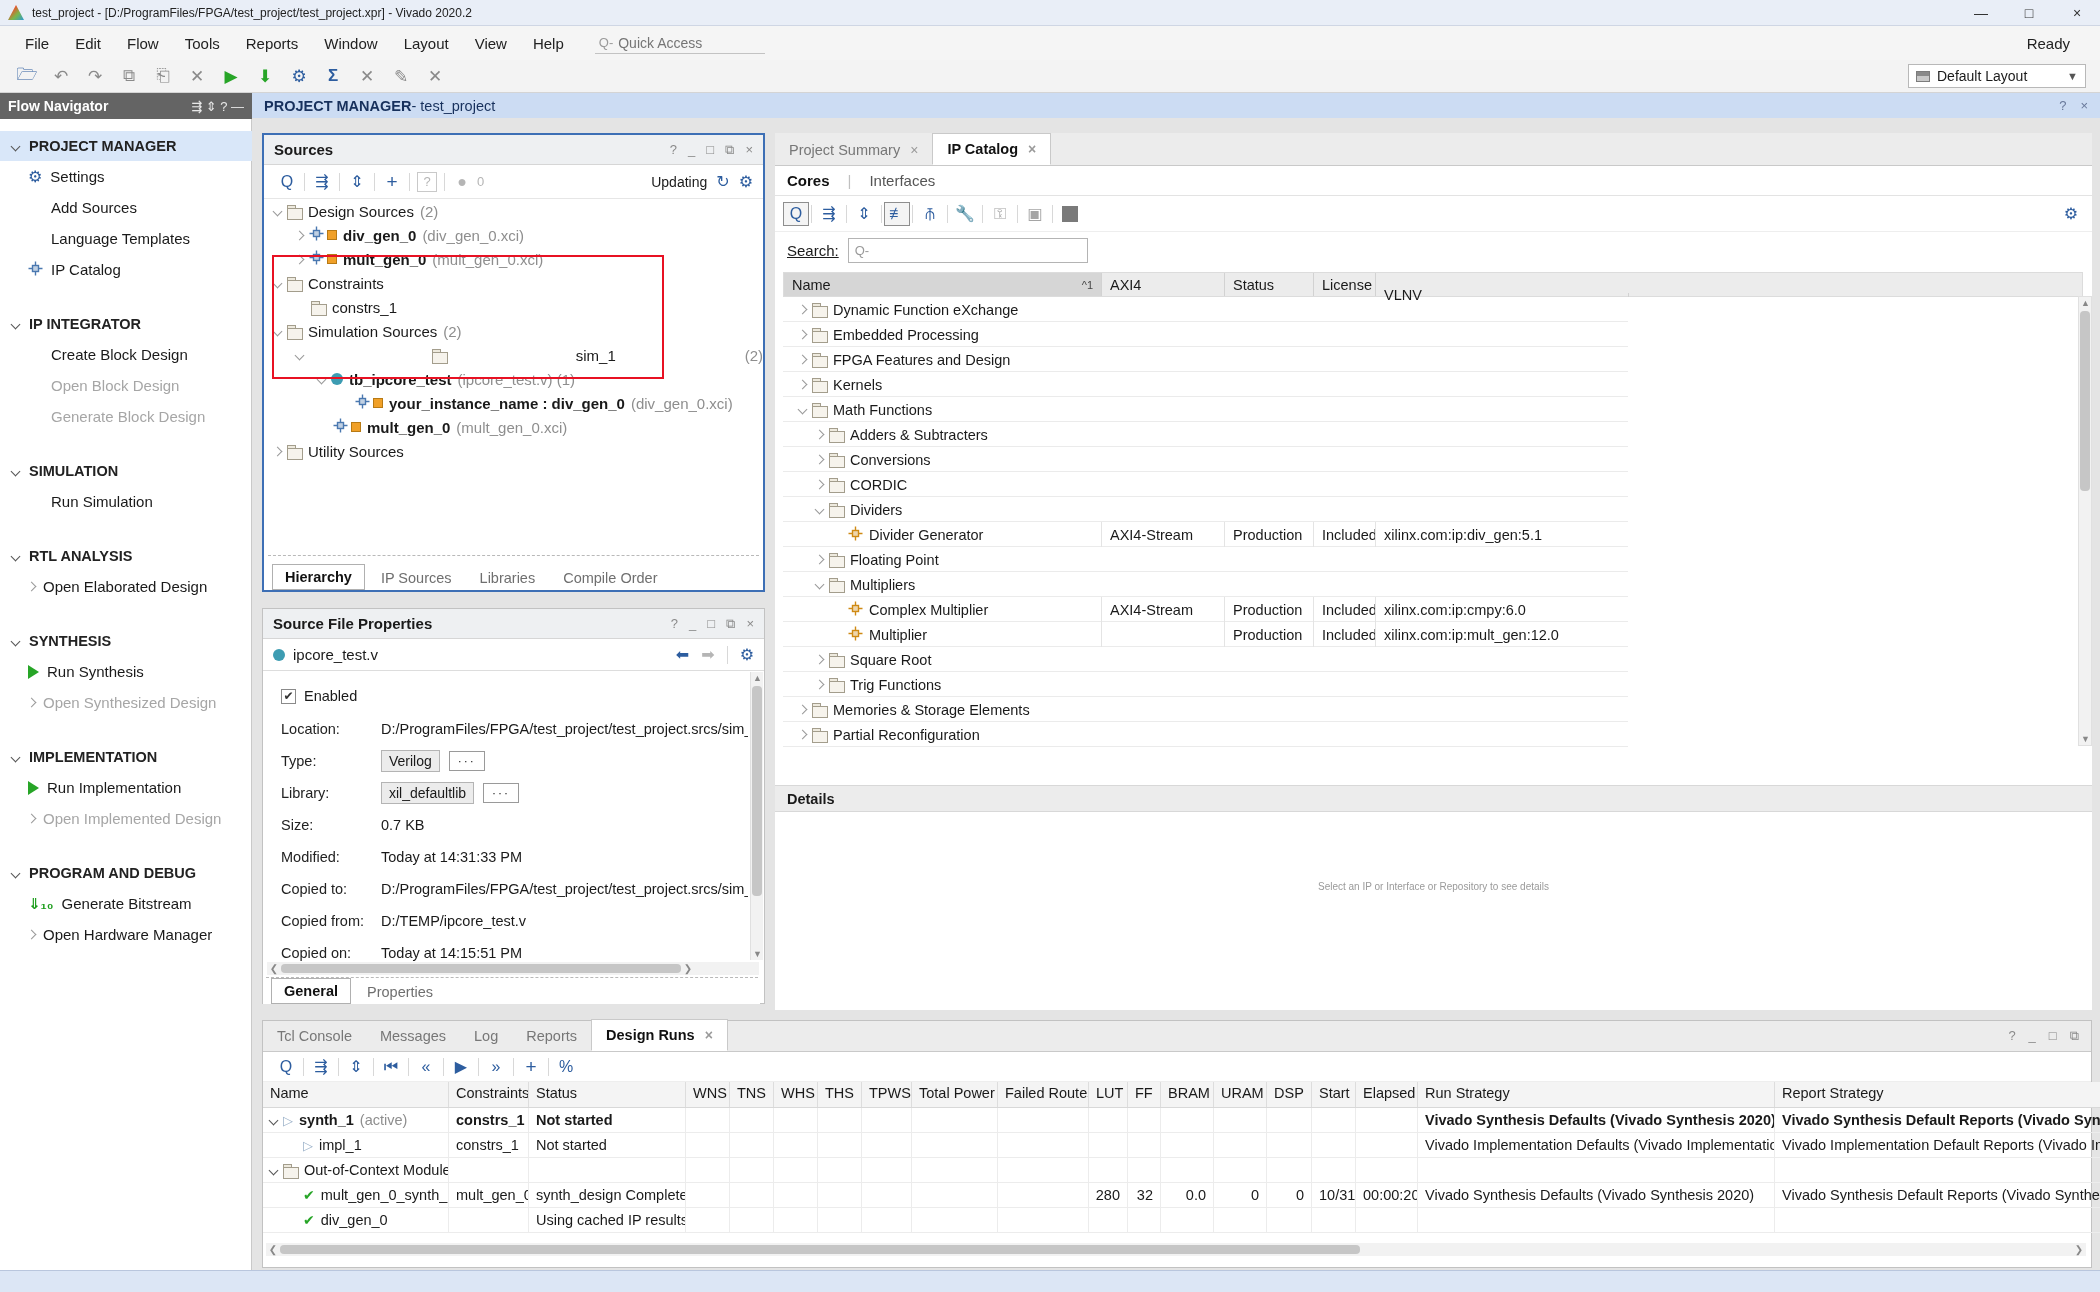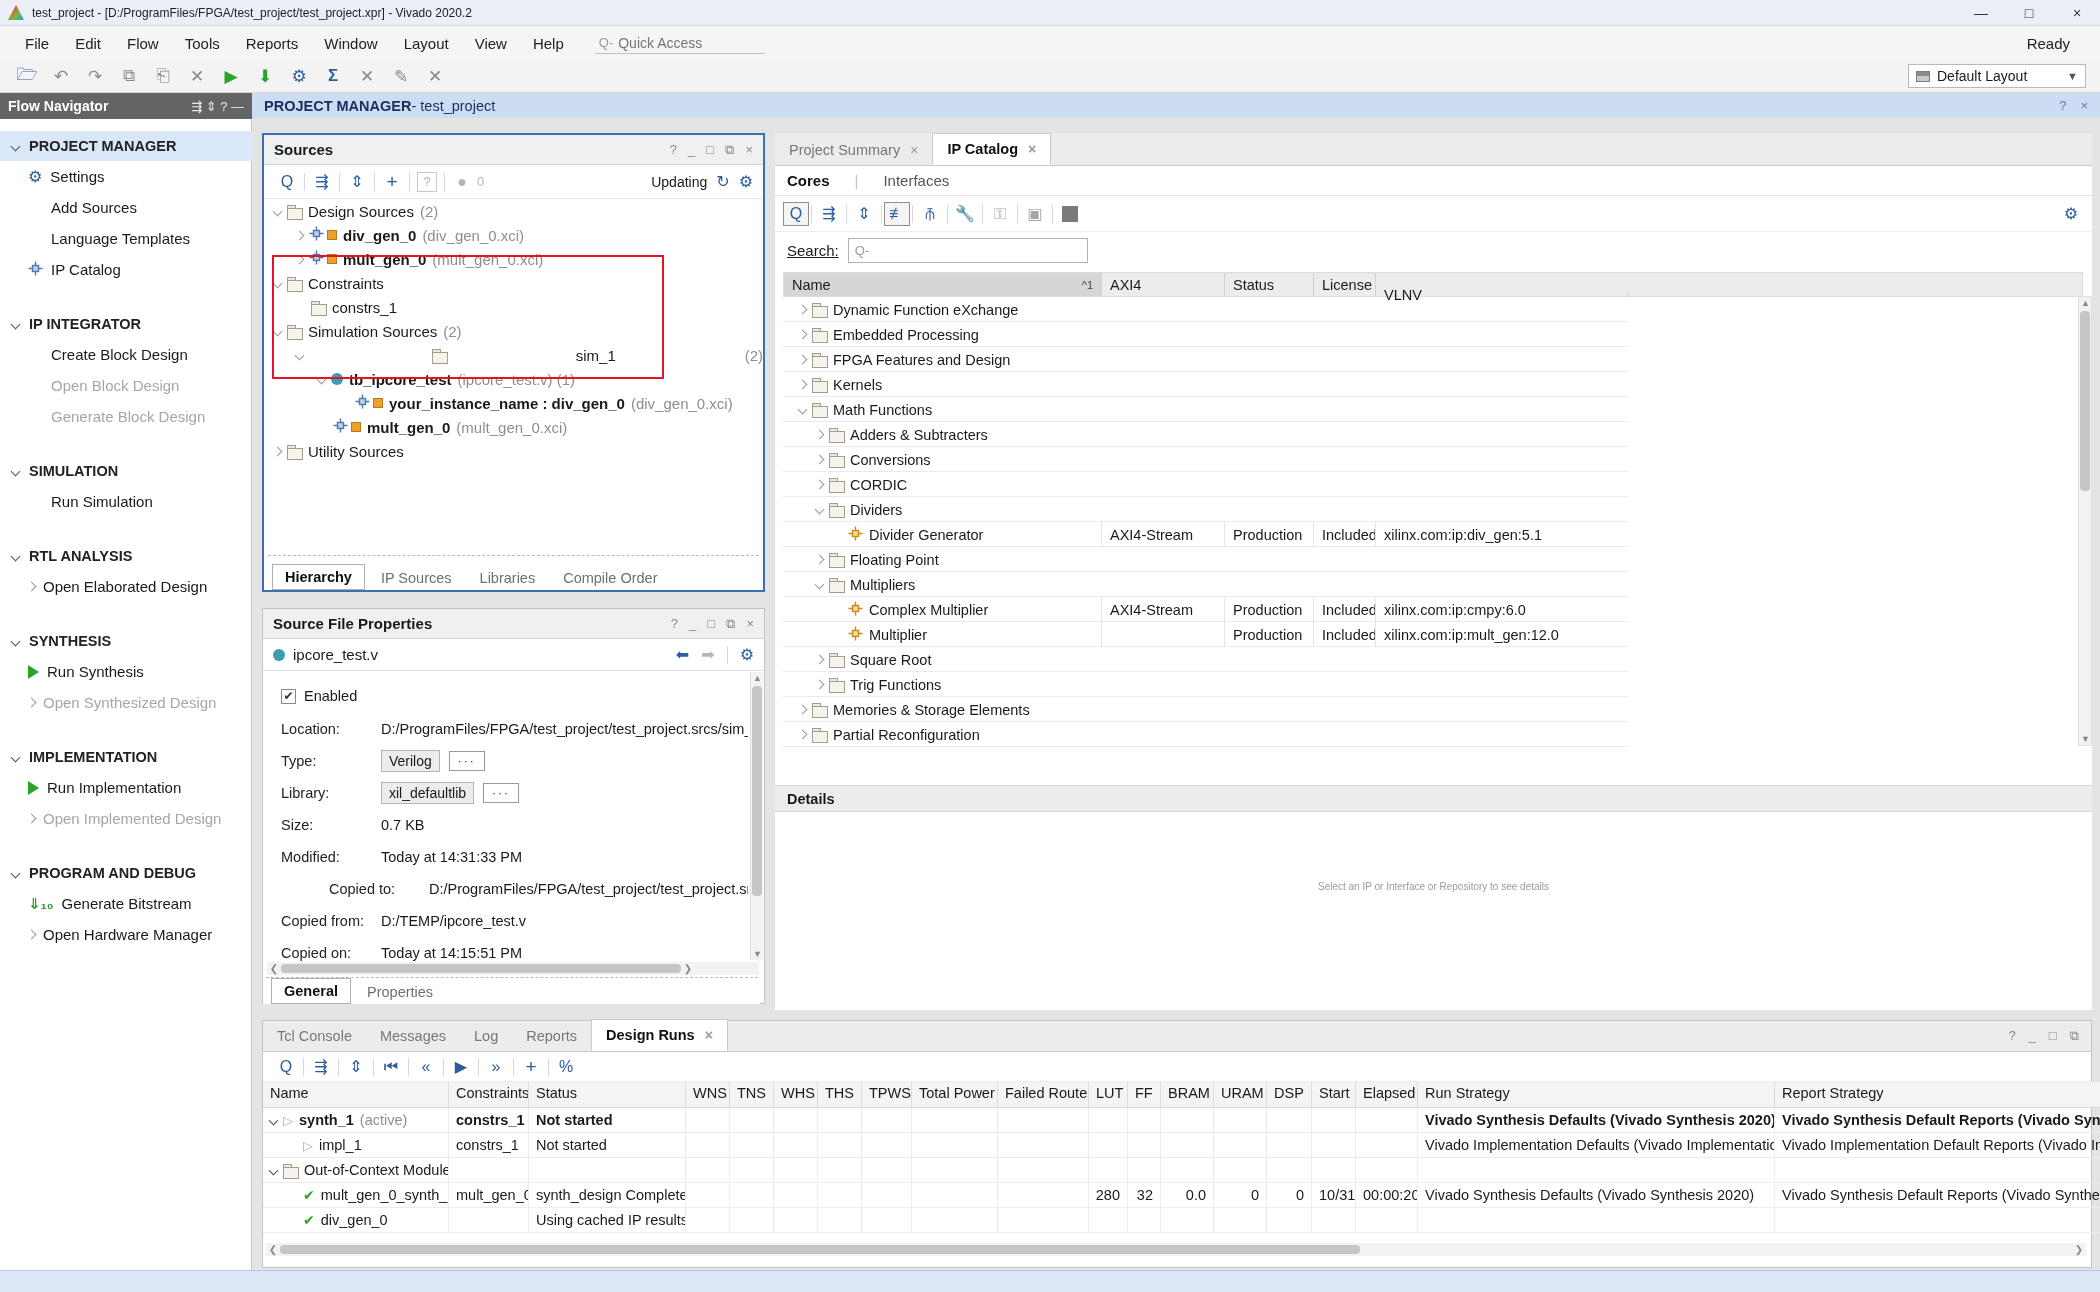--- a/index.html
+++ b/index.html
@@ -101,21 +101,21 @@
   .hscroll { position:absolute; height:13px; background:#f2f2f2; display:flex; align-items:center; }
   .hscroll .thumb { height:9px; background:#c6c6c6; border-radius:4px; }
   .hscroll .ar { width:14px; text-align:center; font-size:10px; color:#888; }
 
   
   #ipc-tabs { left:775px; top:133px; width:1317px; height:33px; background:#ececec; display:flex; align-items:flex-end; border-bottom:1px solid #c9c9c9;}
   .doc-tab { display:flex; align-items:center; gap:10px; padding:7px 14px; font-size:14.5px; color:#777; }
   .doc-tab.active { background:#fff; border:1px solid #c9c9c9; border-bottom:1px solid #fff; color:#111; font-weight:bold; }
   .doc-tab .x { font-size:14px; color:#9a9a9a; }
   #ipc-body { left:775px; top:166px; width:1317px; height:844px; background:#fff; }
-  #ipc-subtabs { height:30px; display:flex; align-items:center; gap:25px; padding-left:12px; border-bottom:1px solid #e3e3e3; }
+  #ipc-subtabs { height:30px; display:flex; align-items:center; gap:18px; padding-left:12px; border-bottom:1px solid #e3e3e3; }
   #ipc-subtabs .st.active { font-weight:bold; color:#111; }
   #ipc-subtabs .st { color:#555; }
   #ipc-subtabs .bar { color:#c0c0c0; }
   #ipc-tb { height:36px; border-bottom:1px solid #eee; }
   #ipc-tb .boxed { border:1px solid #8e8e8e; background:#f4f4f4; width:26px; height:24px; line-height:22px; }
   #ipc-tb .gray { color:#a5a5a5; }
   #ipc-tb .darksq { width:16px; height:16px; background:#7a7a7a; display:inline-block; margin:0 7px; }
   #ipc-tb .right { margin-left:auto; padding-right:14px; }
   #ipc-search { height:36px; display:flex; align-items:center; gap:9px; padding-left:12px; }
   #ipc-search .sbox { width:240px; height:25px; border:1px solid #b4b4b4; display:flex; align-items:center; padding:0 6px; color:#9a9a9a; font-size:13px; }
@@ -513,21 +513,21 @@
           <span class="dots-btn">···</span>
         </div>
         <div class="sfp-row" style="top: 141px;">
           <span class="sfp-label">Size:</span>
           <span>0.7 KB</span>
         </div>
         <div class="sfp-row" style="top: 173px;">
           <span class="sfp-label">Modified:</span>
           <span>Today at 14:31:33 PM</span>
         </div>
-        <div class="sfp-row" style="top: 205px; margin-left: 48px;">
+        <div class="sfp-row" style="top: 205px;">
           <span class="sfp-label">Copied to:</span>
           <span>D:/ProgramFiles/FPGA/test_project/test_project.srcs/sim_1/imports/TE</span>
         </div>
         <div class="sfp-row" style="top: 237px;">
           <span class="sfp-label">Copied from:</span>
           <span>D:/TEMP/ipcore_test.v</span>
         </div>
         <div class="sfp-row" style="top: 269px;">
           <span class="sfp-label">Copied on:</span>
           <span>Today at 14:15:51 PM</span>

